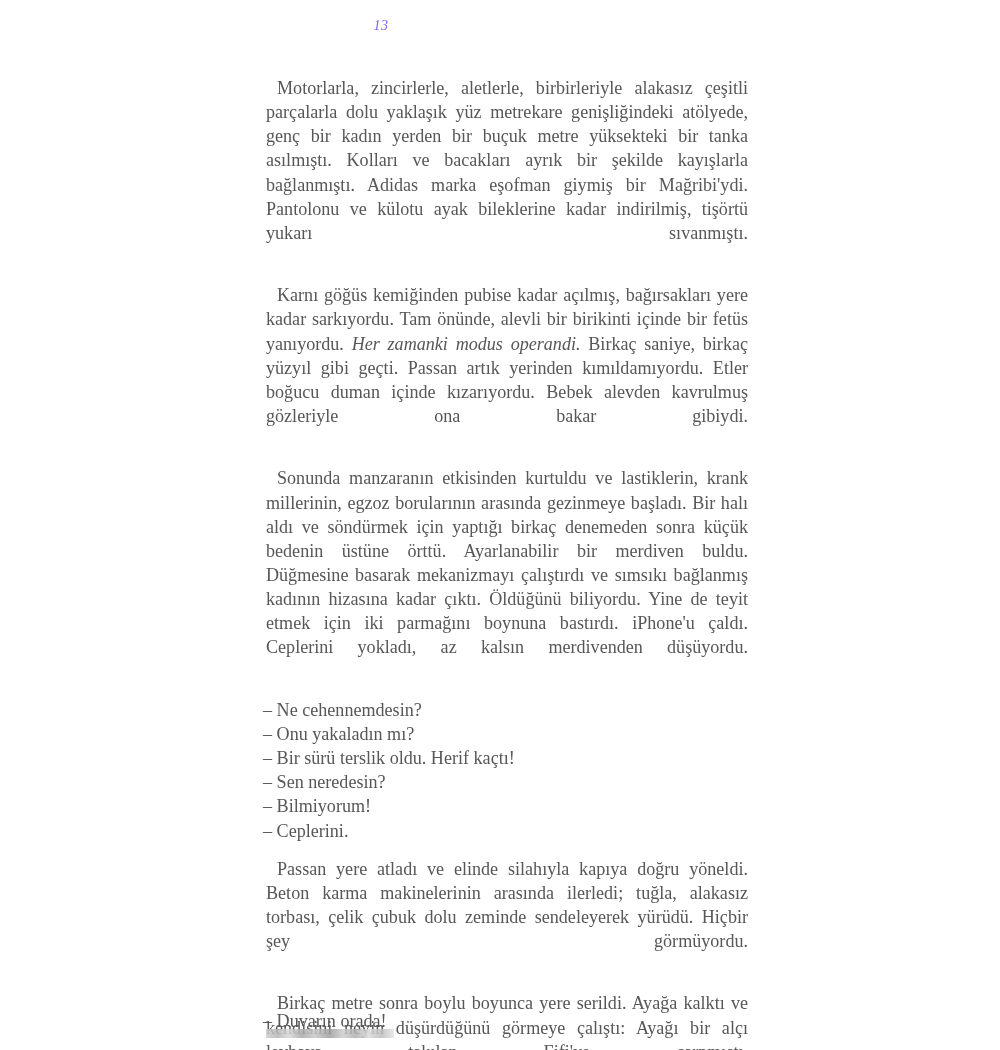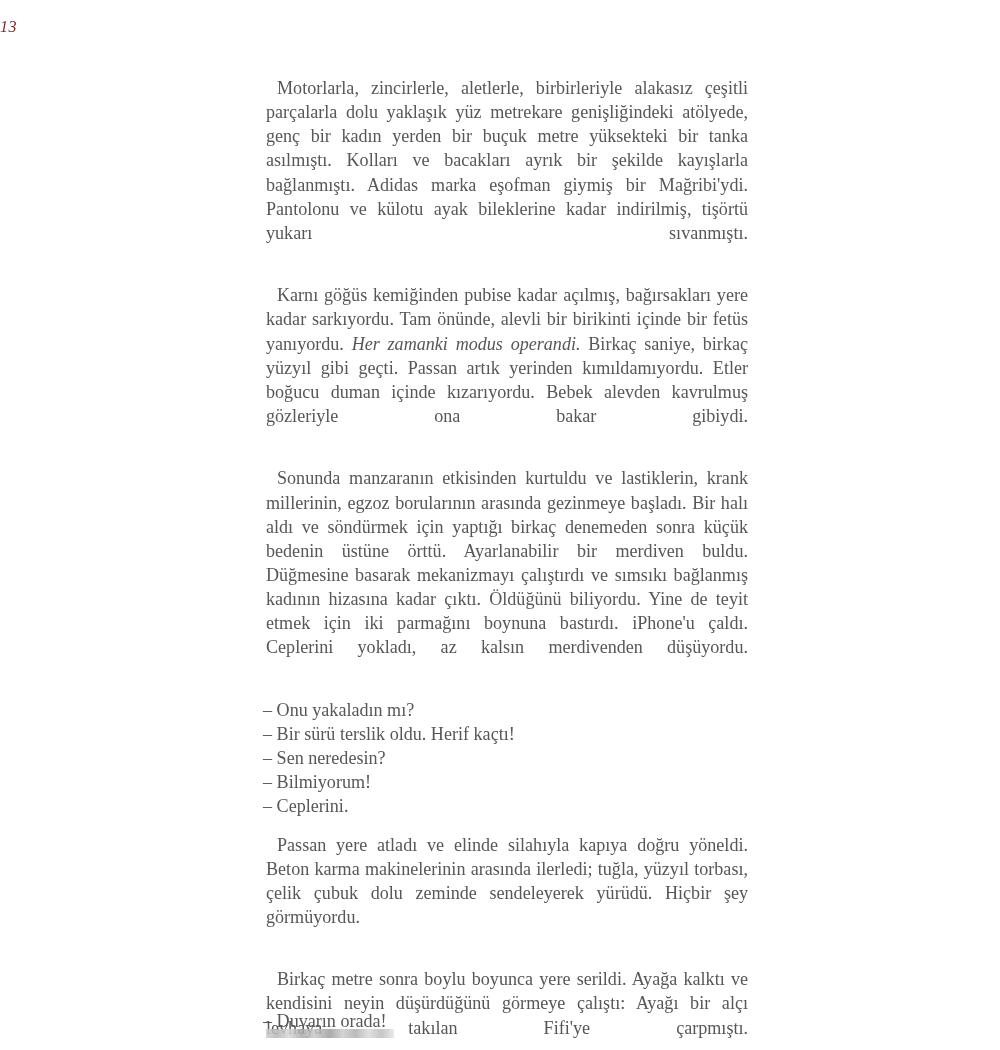--- a/index.html
+++ b/index.html
@@ -20,24 +20,24 @@
     height: 1050px;
     background: #ffffff;
   }
 
   
   #folio {
     position: absolute;
     top: 18px;
     left: 0;
     width: 762px;
-    text-align: left;
-    font-size: 16px;
+    text-align: center;
+    font-size: 14px;
     font-style: italic;
-    color: #7f1d1d;
+    color: #8b5cf6;
     letter-spacing: 0.5px;
   }
 
   
   #textblock {
     position: absolute;
     left: 252px;
     top: 62px;
     width: 510px;
     font-size: 18.1px;
@@ -114,27 +114,28 @@
 
   <div id="textblock">
 
     <p class="para">Motorlarla, zincirlerle, aletlerle, birbirleriyle alakasız çeşitli parçalarla dolu yaklaşık yüz metrekare genişliğindeki atölyede, genç bir kadın yerden bir buçuk metre yüksekteki bir tanka asılmıştı. Kolları ve bacakları ayrık bir şekilde kayışlarla bağlanmıştı. Adidas marka eşofman giymiş bir Mağribi'ydi. Pantolonu ve külotu ayak bileklerine kadar indirilmiş, tişörtü yukarı sıvanmıştı.</p>
 
     <p class="para"><span>Karnı göğüs kemiğinden pubise kadar açılmış, bağırsakları yere kadar sarkıyordu. Tam önünde, alevli bir birikinti içinde bir fetüs yanıyordu. </span><em class="latin">Her zamanki modus operandi.</em><span> Birkaç saniye, birkaç yüzyıl gibi geçti. Passan artık yerinden kımıldamıyordu. Etler boğucu duman içinde kızarıyordu. Bebek alevden kavrulmuş gözleriyle ona bakar gibiydi.</span></p>
 
     <p class="para">Sonunda manzaranın etkisinden kurtuldu ve lastiklerin, krank millerinin, egzoz borularının arasında gezinmeye başladı. Bir halı aldı ve söndürmek için yaptığı birkaç denemeden sonra küçük bedenin üstüne örttü. Ayarlanabilir bir merdiven buldu. Düğmesine basarak mekanizmayı çalıştırdı ve sımsıkı bağlanmış kadının hizasına kadar çıktı. Öldüğünü biliyordu. Yine de teyit etmek için iki parmağını boynuna bastırdı. iPhone'u çaldı. Ceplerini yokladı, az kalsın merdivenden düşüyordu.</p>
 
 
+    <p class="dialogue">– Ne cehennemdesin?</p>
     <p class="dialogue">– Onu yakaladın mı?</p>
     <p class="dialogue">– Bir sürü terslik oldu. Herif kaçtı!</p>
     <p class="dialogue">– Sen neredesin?</p>
     <p class="dialogue">– Bilmiyorum!</p>
     <p class="dialogue">– Ceplerini.</p>
 
-    <p class="para">Passan yere atladı ve elinde silahıyla kapıya doğru yöneldi. Beton karma makinelerinin arasında ilerledi; tuğla, yüzyıl torbası, çelik çubuk dolu zeminde sendeleyerek yürüdü. Hiçbir şey görmüyordu.</p>
+    <p class="para">Passan yere atladı ve elinde silahıyla kapıya doğru yöneldi. Beton karma makinelerinin arasında ilerledi; tuğla, alakasız torbası, çelik çubuk dolu zeminde sendeleyerek yürüdü. Hiçbir şey görmüyordu.</p>
 
     <p class="para">Birkaç metre sonra boylu boyunca yere serildi. Ayağa kalktı ve kendisini neyin düşürdüğünü görmeye çalıştı: Ayağı bir alçı levhaya takılan Fifi'ye çarpmıştı.</p>
 
     <p class="dialogue">– Düştüm, Passan... Düştüm...</p>
 
     <p class="para">Olivier gülsün mü ağlasın mı bilemiyordu. Ona yardım etmek için eğildi, ancak Fifi bağırdı:</p>
 
   </div>
 
   <div id="lastline">– Duvarın orada!</div>

